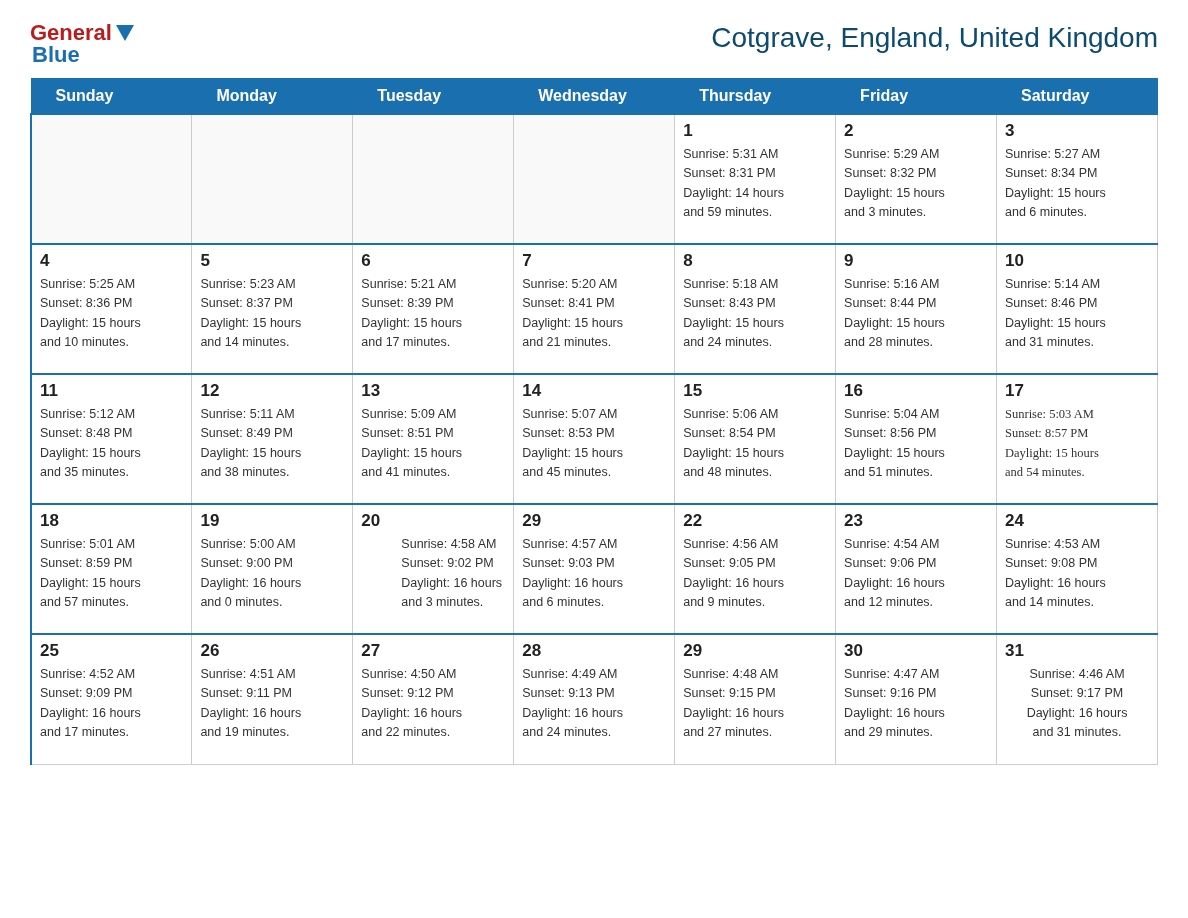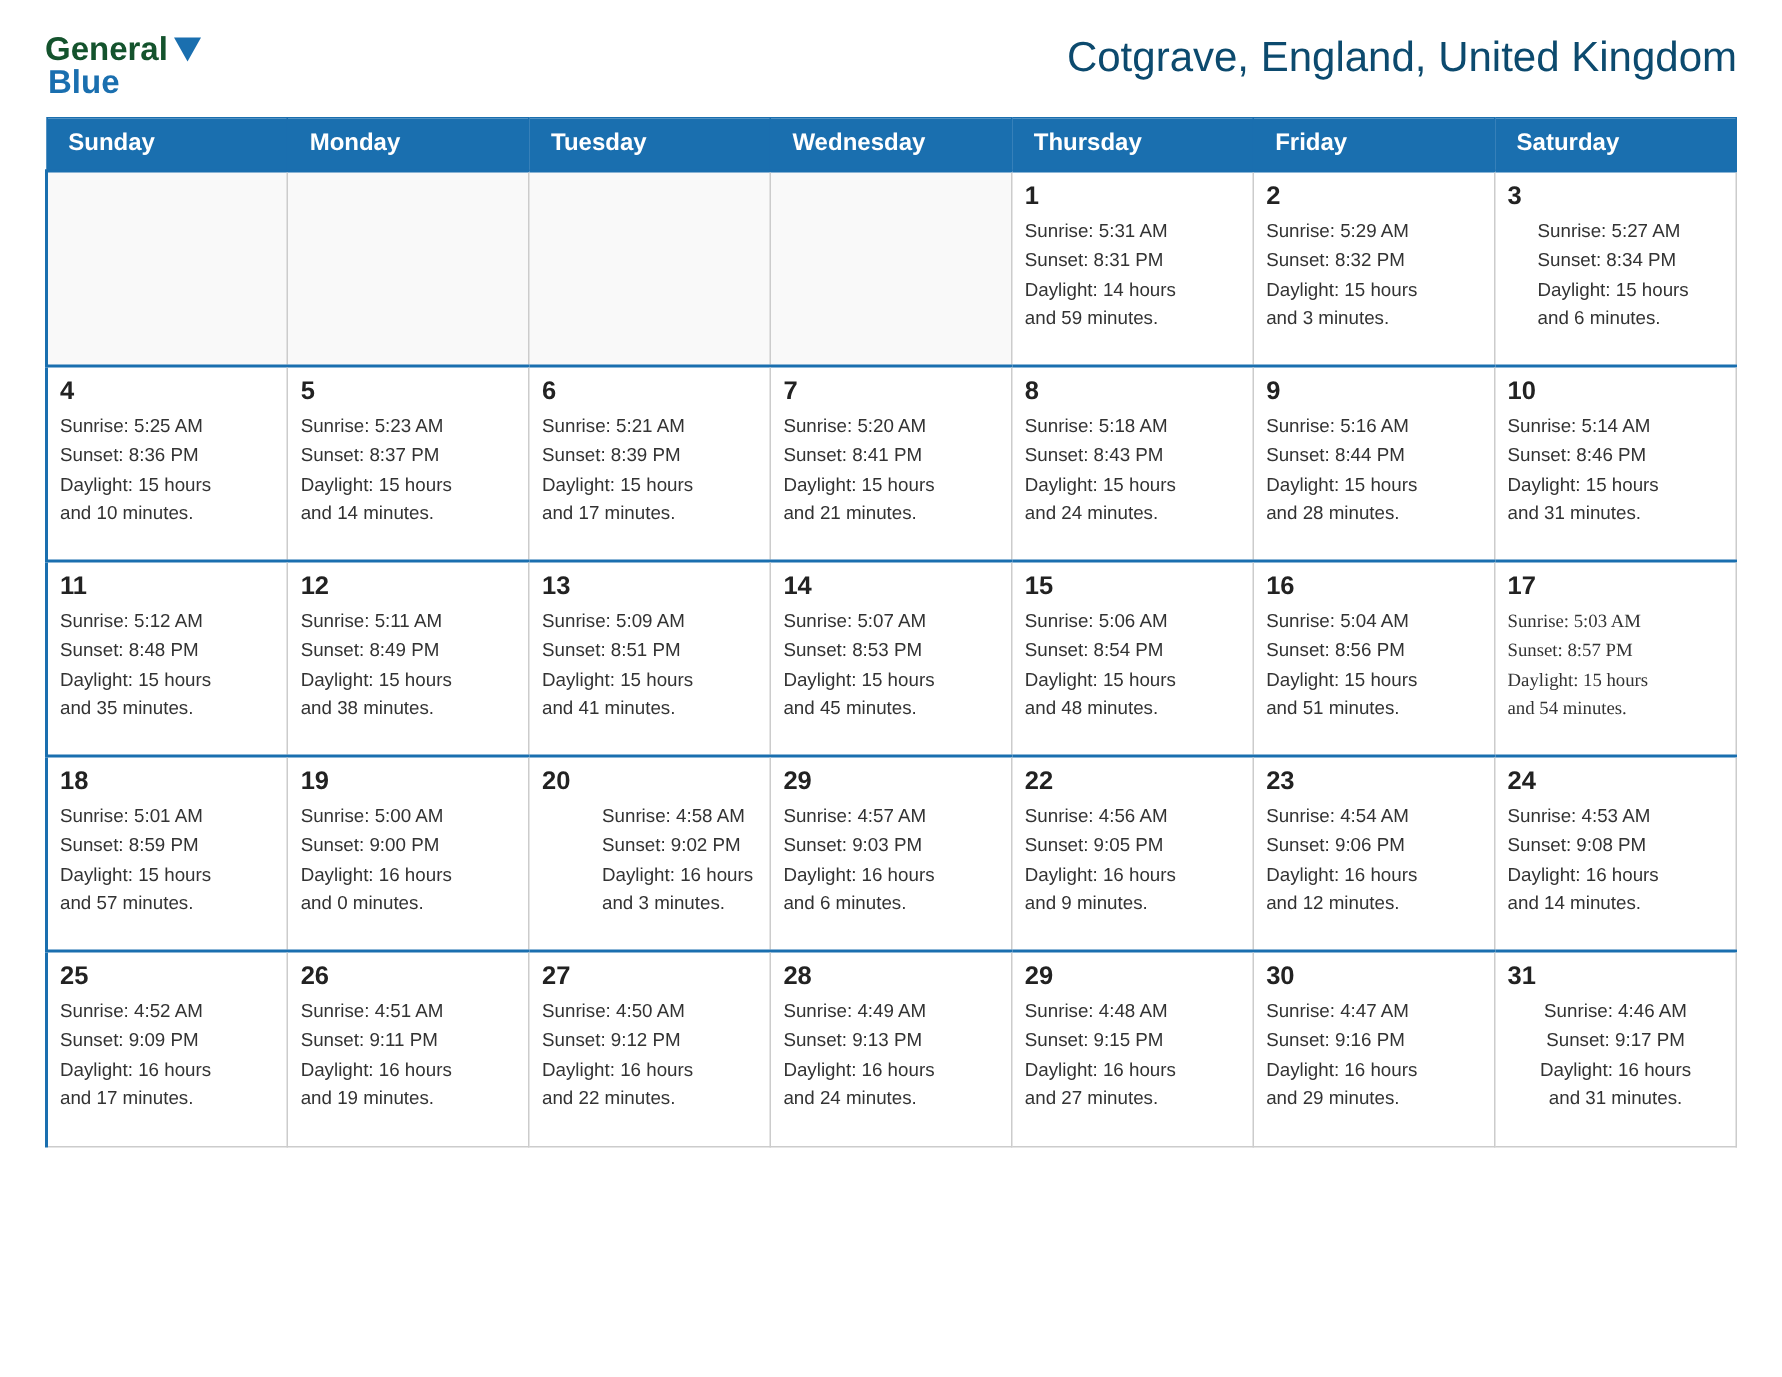--- a/index.html
+++ b/index.html
@@ -17,21 +17,21 @@
       margin-bottom: 10px;
     }
     .logo {
       display: flex;
       align-items: center;
       gap: 4px;
     }
     .logo-text-general {
       font-size: 22px;
       font-weight: bold;
-      color: #14532d;
+      color: #b91c1c;
     }
     .logo-text-blue {
       font-size: 22px;
       font-weight: bold;
       color: #1a6faf;
     }
     .title-section {
       text-align: right;
     }
     .month-title {
@@ -46,21 +46,21 @@
       margin-top: 2px;
     }
     .calendar {
       width: 100%;
       border-collapse: collapse;
       margin-top: 10px;
     }
     .calendar th {
       background-color: #1a6faf;
       color: #fff;
-      padding: 8px 14px;
+      padding: 8px 24px;
       font-size: 16px;
       font-weight: bold;
       text-align: left;
       border: 1px solid #1a6faf;
     }
     .calendar td {
       width: calc(100% / 7);
       vertical-align: top;
       padding: 6px 8px;
       border: 1px solid #ccc;
@@ -138,21 +138,21 @@
         </td>
         <td>
           <div class="day-number">2</div>
           <div class="day-info" style="white-space: pre-line;">Sunrise: 5:29 AM
 Sunset: 8:32 PM
 Daylight: 15 hours
 and 3 minutes.</div>
         </td>
         <td>
           <div class="day-number">3</div>
-          <div class="day-info" style="white-space: pre-line; margin-left: 20px;">Sunrise: 5:27 AM
+          <div class="day-info" style="white-space: pre-line;">Sunrise: 5:27 AM
 Sunset: 8:34 PM
 Daylight: 15 hours
 and 6 minutes.</div>
         </td>
       </tr>
       <tr class="week-row">
         <td>
           <div class="day-number">4</div>
           <div class="day-info" style="white-space: pre-line;">Sunrise: 5:25 AM
 Sunset: 8:36 PM

